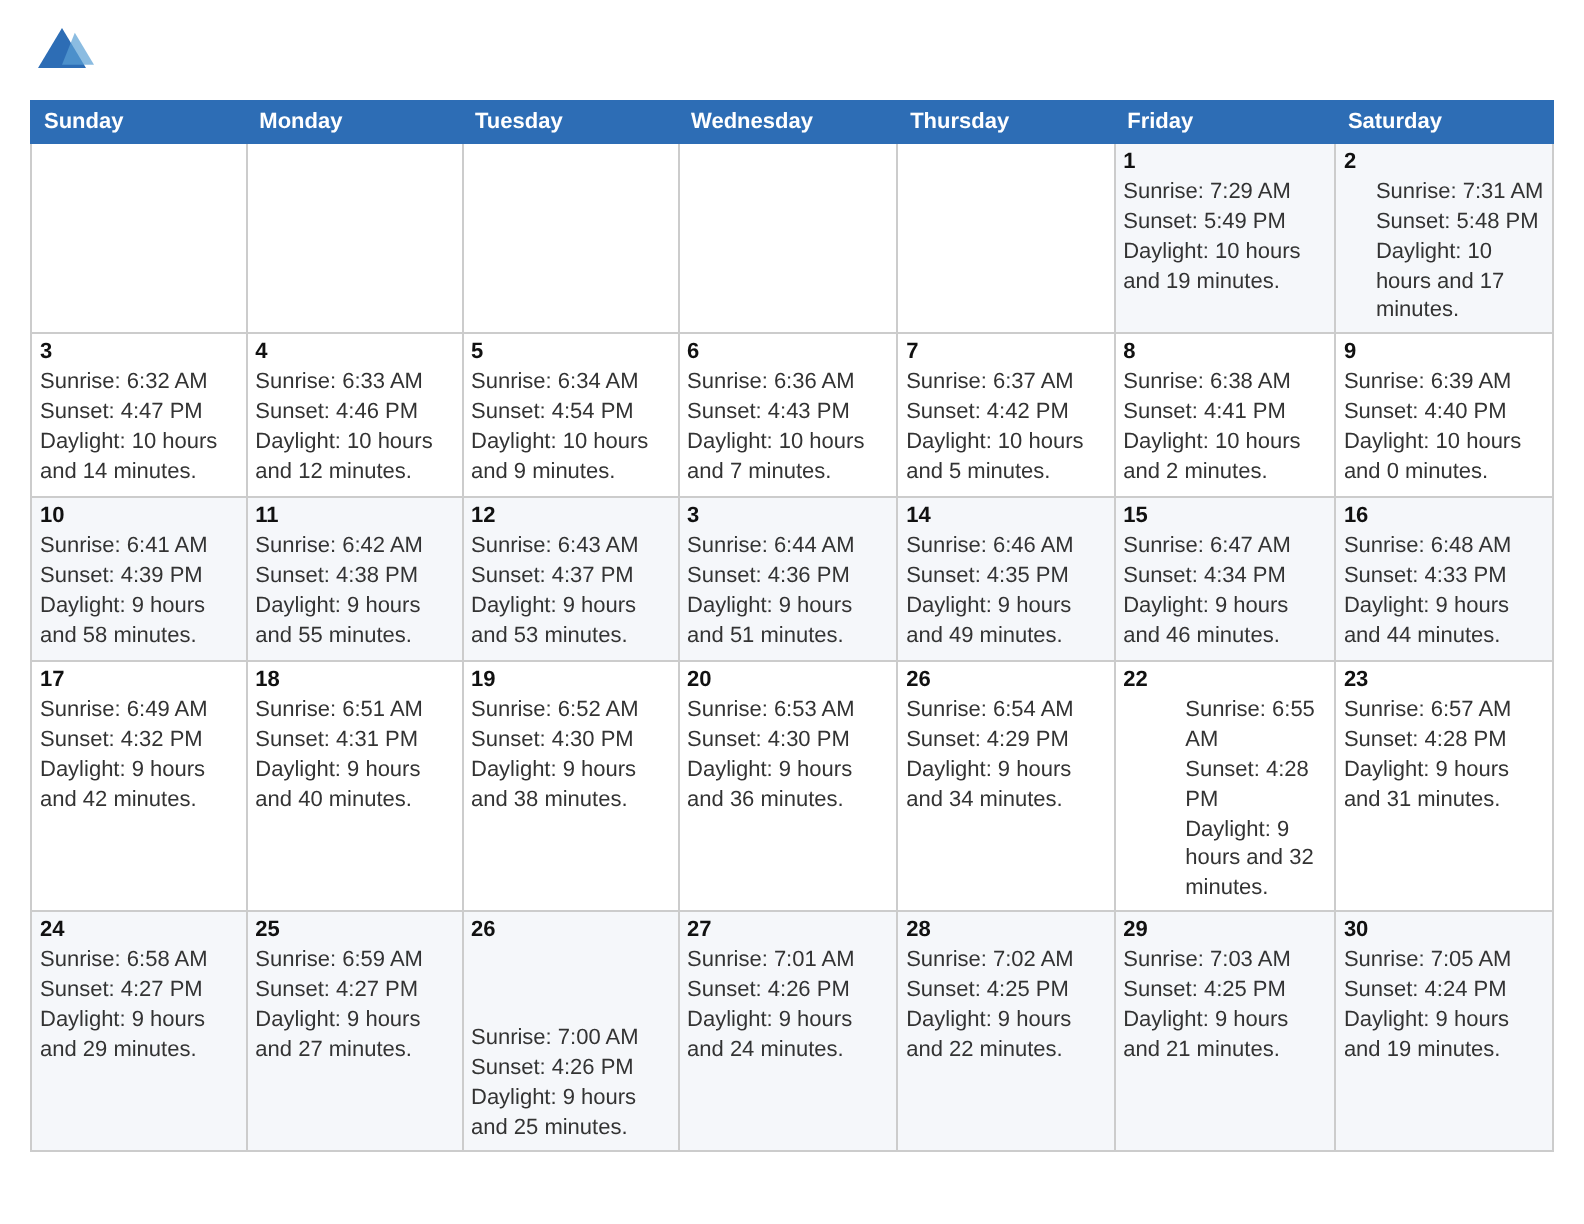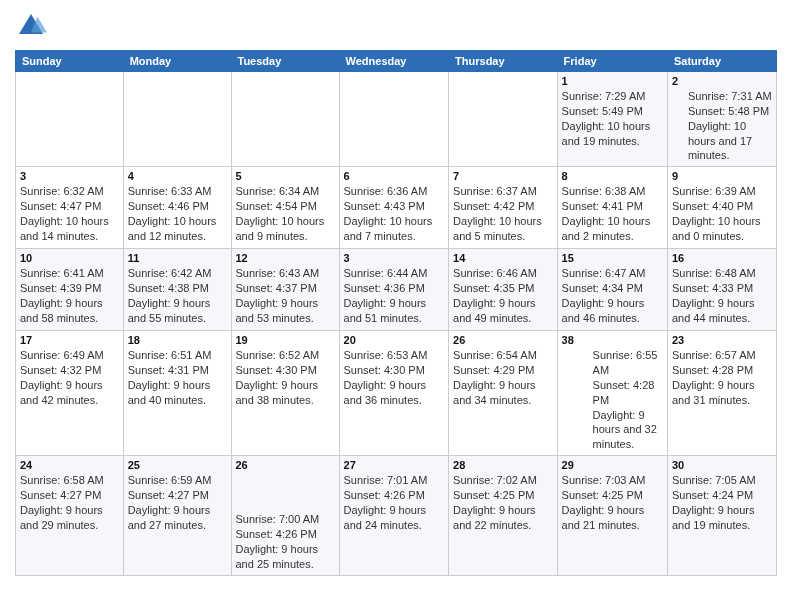--- a/index.html
+++ b/index.html
@@ -258,21 +258,21 @@
 Sunset: 4:30 PM
 Daylight: 9 hours and 36 minutes.</div>
           </td>
           <td>
             <div class="day-num">26</div>
             <div class="day-info" style="white-space: pre-line;">Sunrise: 6:54 AM
 Sunset: 4:29 PM
 Daylight: 9 hours and 34 minutes.</div>
           </td>
           <td>
-            <div class="day-num">38</div>
+            <div class="day-num">22</div>
             <div class="day-info" style="white-space: pre-line; margin-left: 31px;">Sunrise: 6:55 AM
 Sunset: 4:28 PM
 Daylight: 9 hours and 32 minutes.</div>
           </td>
           <td>
             <div class="day-num">23</div>
             <div class="day-info" style="white-space: pre-line;">Sunrise: 6:57 AM
 Sunset: 4:28 PM
 Daylight: 9 hours and 31 minutes.</div>
           </td>

